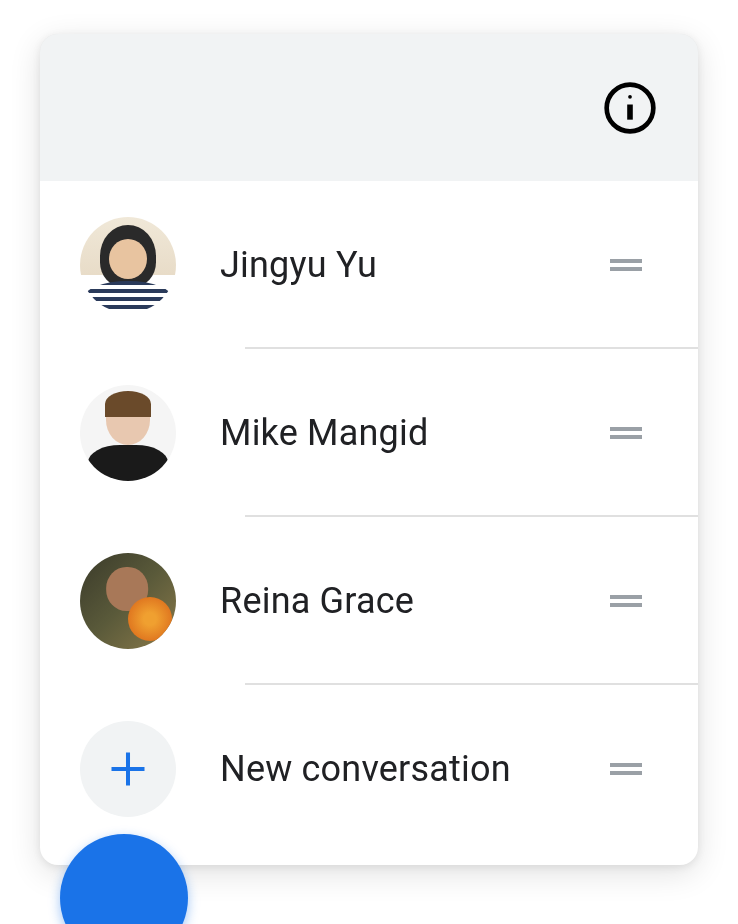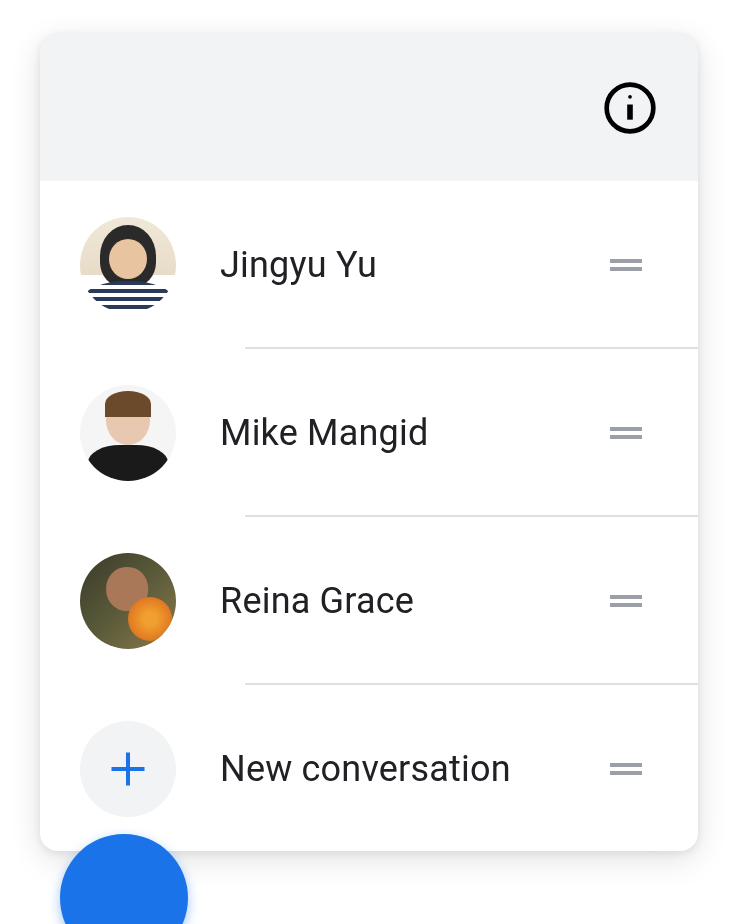--- a/index.html
+++ b/index.html
@@ -71,21 +71,21 @@
       content: '';
       position: absolute;
       bottom: 0;
       left: 205px;
       right: 0;
       height: 2px;
       background: #e0e0e0;
     }
     
     .contact-row:last-child {
-      padding-bottom: 34px;
+      padding-bottom: 48px;
     }
     
     .avatar {
       width: 96px;
       height: 96px;
       border-radius: 50%;
       margin-right: 44px;
       flex-shrink: 0;
       overflow: hidden;
       position: relative;

